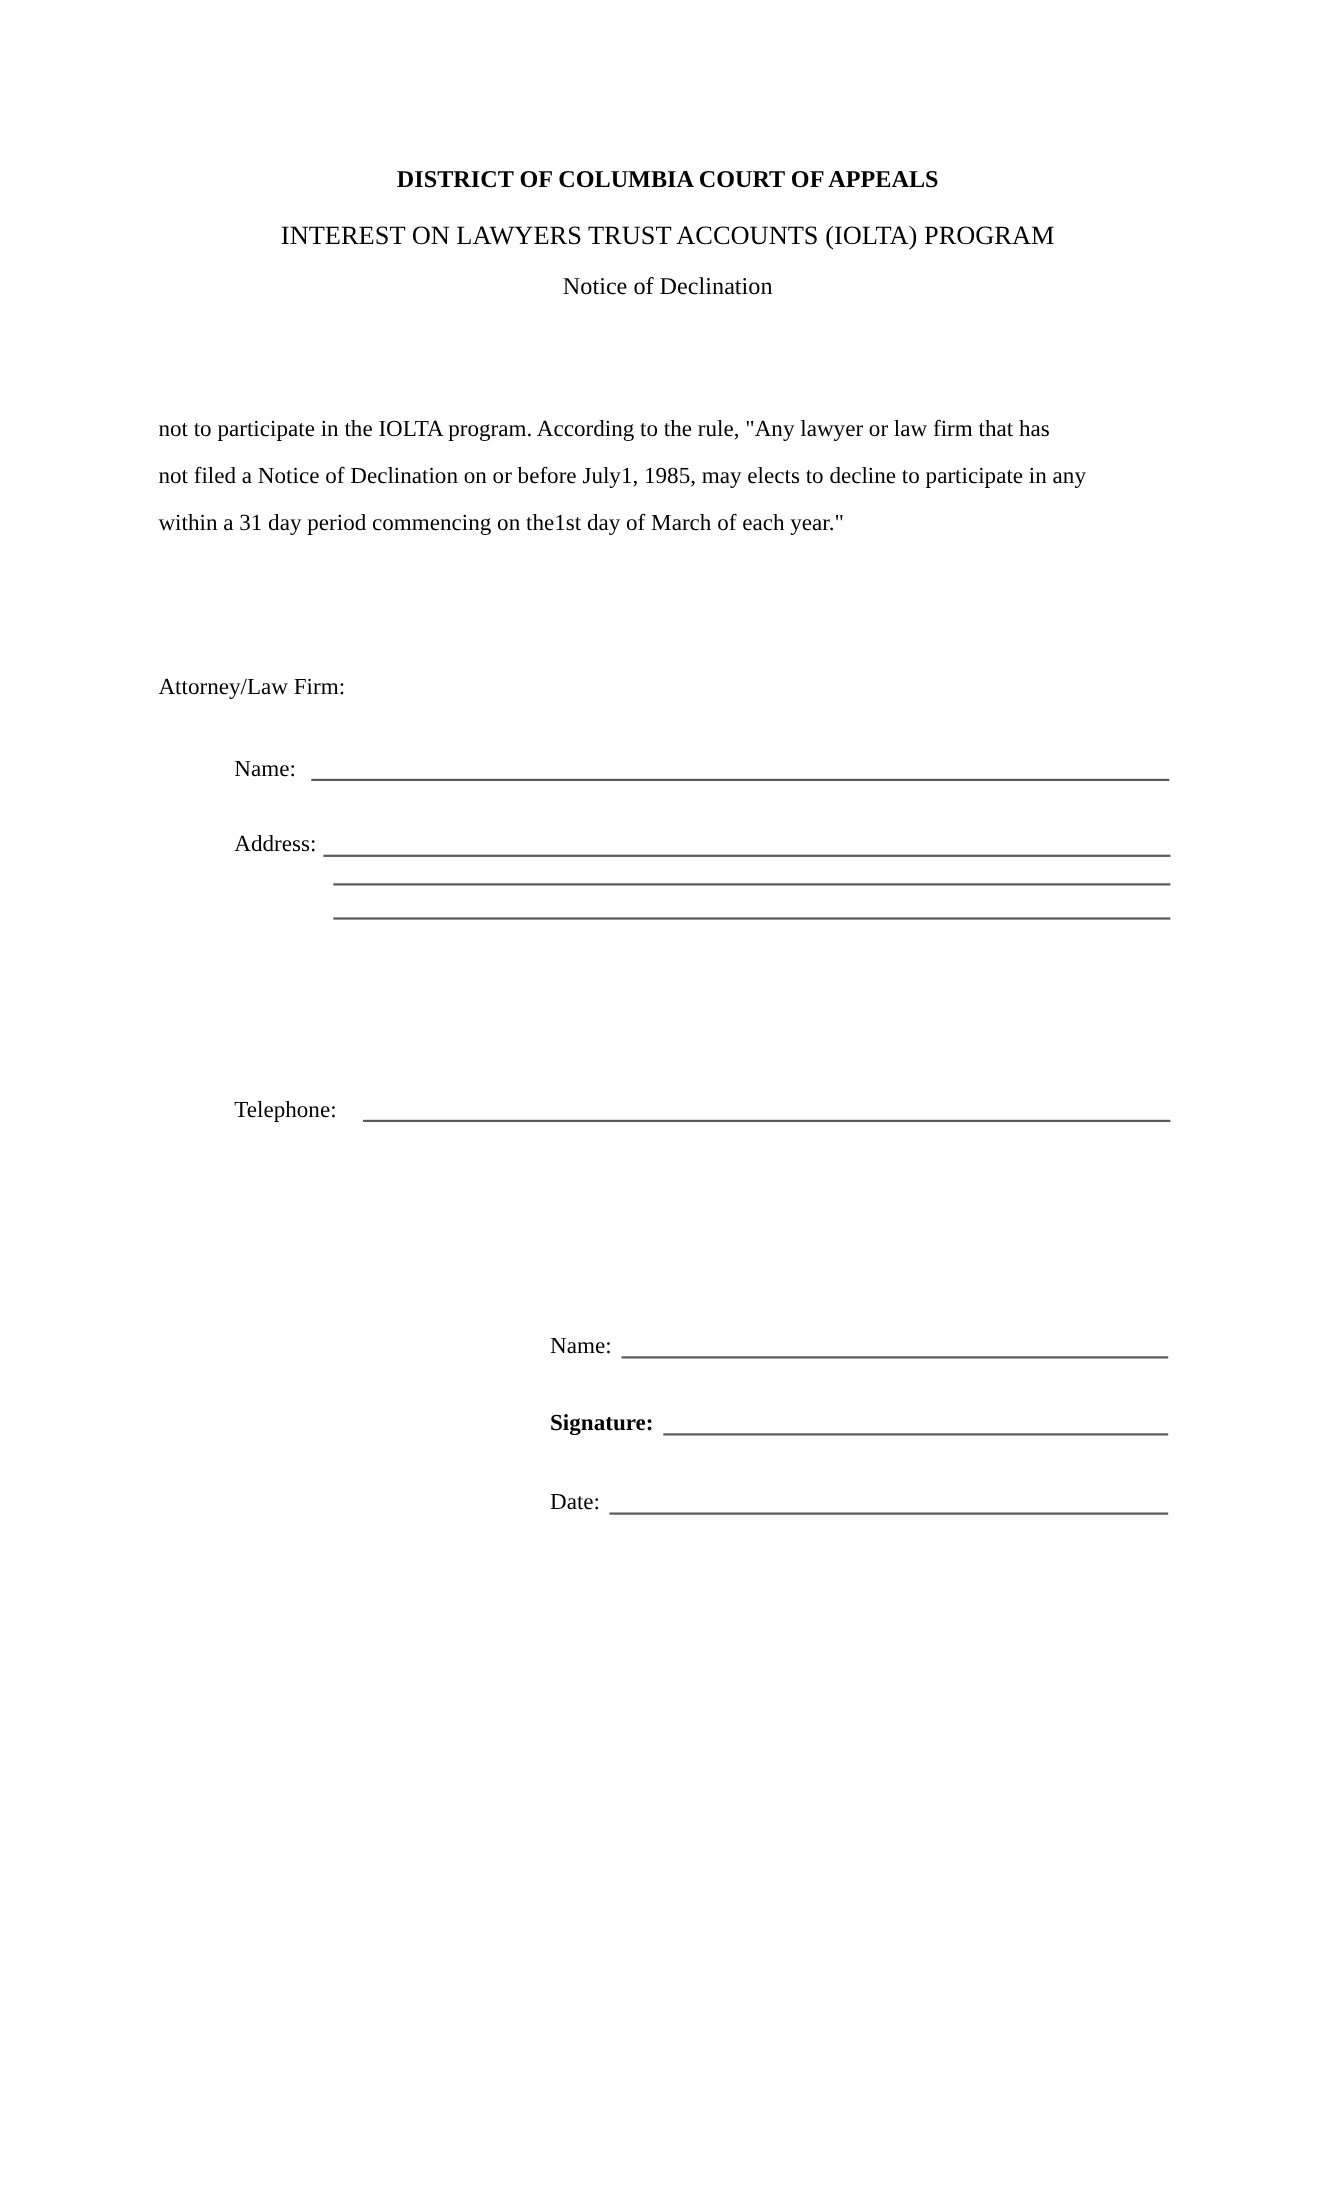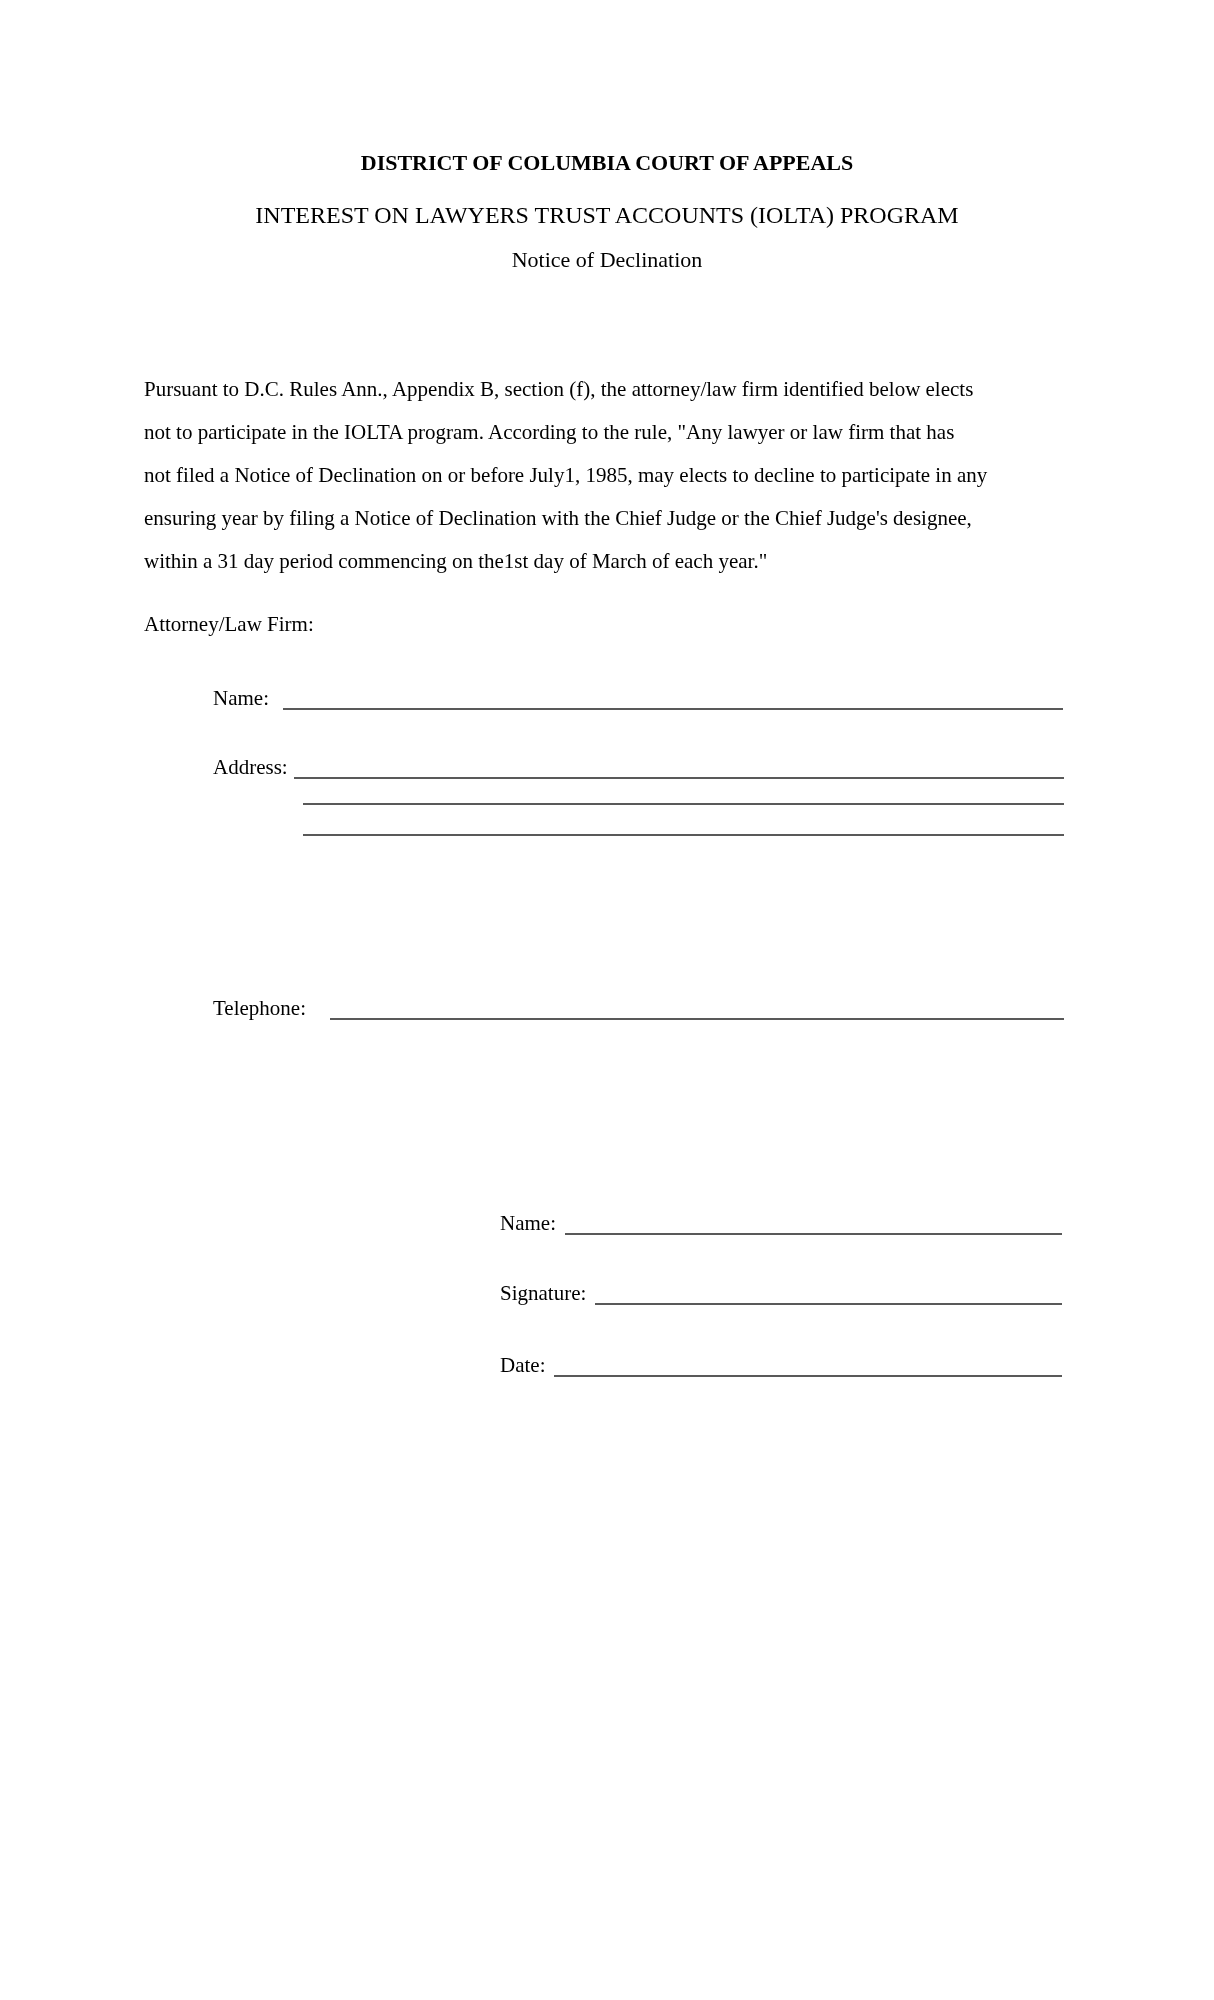--- a/index.html
+++ b/index.html
@@ -93,24 +93,22 @@
 
 <div class="page">
 
   <div class="center-line court-title">DISTRICT OF COLUMBIA COURT OF APPEALS</div>
 
   <div class="center-line program-title">INTEREST ON LAWYERS TRUST ACCOUNTS (IOLTA) PROGRAM</div>
 
   <div class="center-line form-title">Notice of Declination</div>
 
   <div class="paragraph">
-    <div>Pursuant to D.C. Rules Ann., Appendix B, section (f), the attorney/law firm identified below elects</div>
     <div>not to participate in the IOLTA program. According to the rule, "Any lawyer or law firm that has</div>
     <div>not filed a Notice of Declination on or before July1, 1985, may elects to decline to participate in any</div>
-    <div>ensuring year by filing a Notice of Declination with the Chief Judge or the Chief Judge's designee,</div>
     <div>within a 31 day period commencing on the1st day of March of each year."</div>
   </div>
 
   <div class="section-heading">Attorney/Law Firm:</div>
 
   <div class="frow" style="left:213px; width:850px; top:686px;">
     <span class="lbl gap-name">Name:</span>
     <span class="fill"></span>
   </div>
 
@@ -126,21 +124,21 @@
   <div class="frow" style="left:213px; width:851px; top:996px;">
     <span class="lbl gap-telephone">Telephone:</span>
     <span class="fill"></span>
   </div>
 
   <div class="frow" style="left:500px; width:562px; top:1211px;">
     <span class="lbl gap-sig">Name:</span>
     <span class="fill"></span>
   </div>
 
-  <div class="frow" style="left:500px; width:562px; top:1281px;">
+  <div class="frow" style="left:500px; width:562px; top:1281px;font-weight:bold;">
     <span class="lbl gap-sig">Signature:</span>
     <span class="fill"></span>
   </div>
 
   <div class="frow" style="left:500px; width:562px; top:1353px;">
     <span class="lbl gap-sig">Date:</span>
     <span class="fill"></span>
   </div>
 
 </div>

